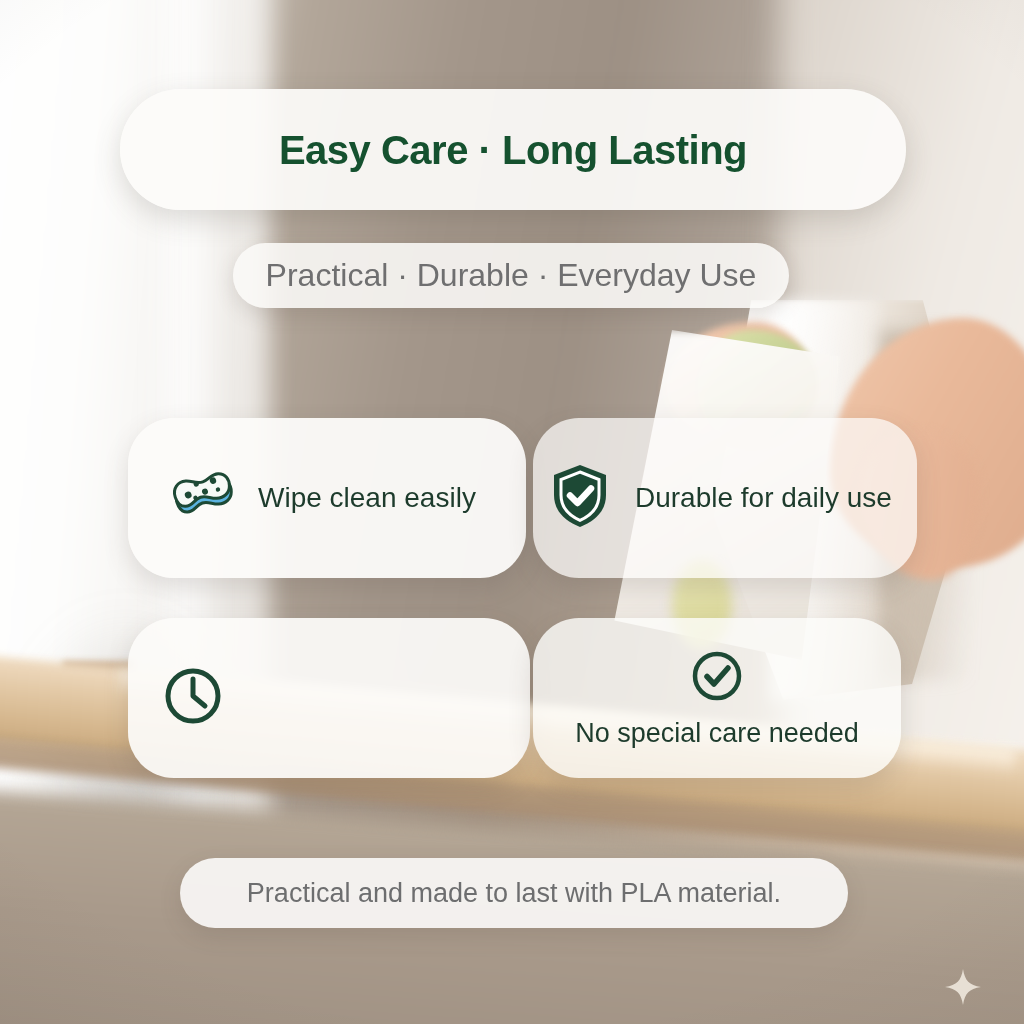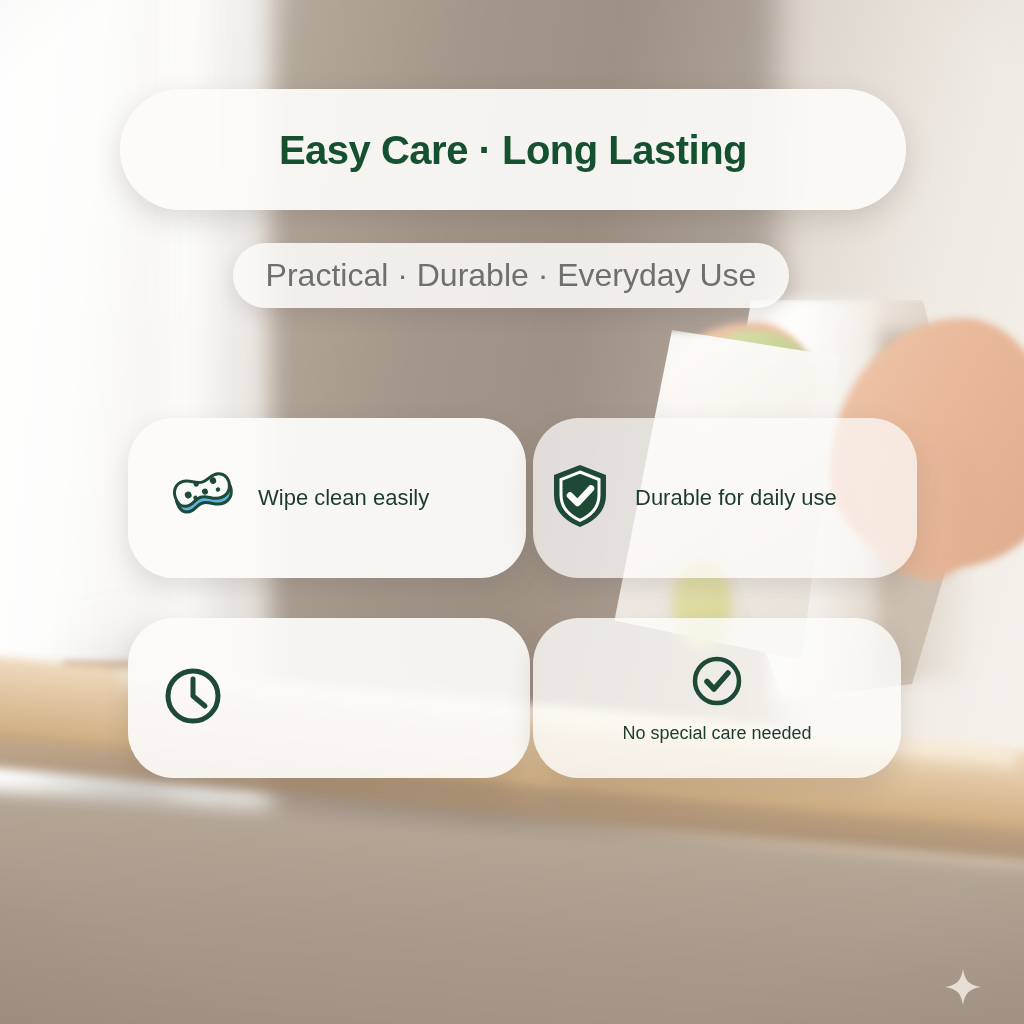--- a/index.html
+++ b/index.html
@@ -160,22 +160,22 @@
   }
   .f1{left:128px;top:418px;width:364px;height:160px;
       background:rgba(252,251,249,.95);padding-left:34px;gap:24px;}
   .f2{left:533px;top:418px;width:368px;height:160px;
       background:rgba(252,251,250,.72);padding-left:16px;gap:24px;}
   .f3{left:128px;top:618px;width:368px;height:160px;
       background:rgba(252,251,249,.93);padding-left:34px;gap:22px;}
   .f4{left:533px;top:618px;width:368px;height:160px;
       background:rgba(253,252,250,.80);
       flex-direction:column;justify-content:center;gap:10px;padding-left:0;}
-  .f-label{color:#1d3b2c;font-size:22px;white-space:nowrap;}
-  .f4 .f-label{font-size:18px;}
+  .f-label{color:#1d3b2c;font-size:28px;white-space:nowrap;}
+  .f4 .f-label{font-size:27px;}
 
   .foot-pill{
     left:180px;top:858px;width:668px;height:70px;border-radius:35px;
     background:rgba(251,250,248,.90);
     box-shadow:0 8px 22px rgba(80,70,60,.15);
   }
   .foot-text{color:#6d6e6f;font-size:27px;white-space:nowrap;}
 
   .sparkle{position:absolute;left:944px;top:968px;width:38px;height:38px;opacity:.85;}
   .icon{flex:0 0 auto;display:block;}
@@ -257,20 +257,23 @@
   <div class="feature f4">
     <span class="icon">
       <svg width="56" height="56" viewBox="0 0 56 56">
         <circle cx="28" cy="28" r="22" fill="none" stroke="#1d4935" stroke-width="4.5"></circle>
         <path d="M18 28.5 L25 36 L39 20" fill="none" stroke="#1d4935" stroke-width="5.5" stroke-linecap="round" stroke-linejoin="round"></path>
       </svg>
     </span>
     <span class="f-label">No special care needed</span>
   </div>
 
+  <div class="pill foot-pill">
+    <span class="foot-text">Practical and made to last with PLA material.</span>
+  </div>
 
   <span class="sparkle">
     <svg width="38" height="38" viewBox="0 0 38 38">
       <path d="M19 1 C21 13 25 17 37 19 C25 21 21 25 19 37 C17 25 13 21 1 19 C13 17 17 13 19 1 Z" fill="#f3ece2"></path>
     </svg>
   </span>
 
 </div>
 
 </body></html>

